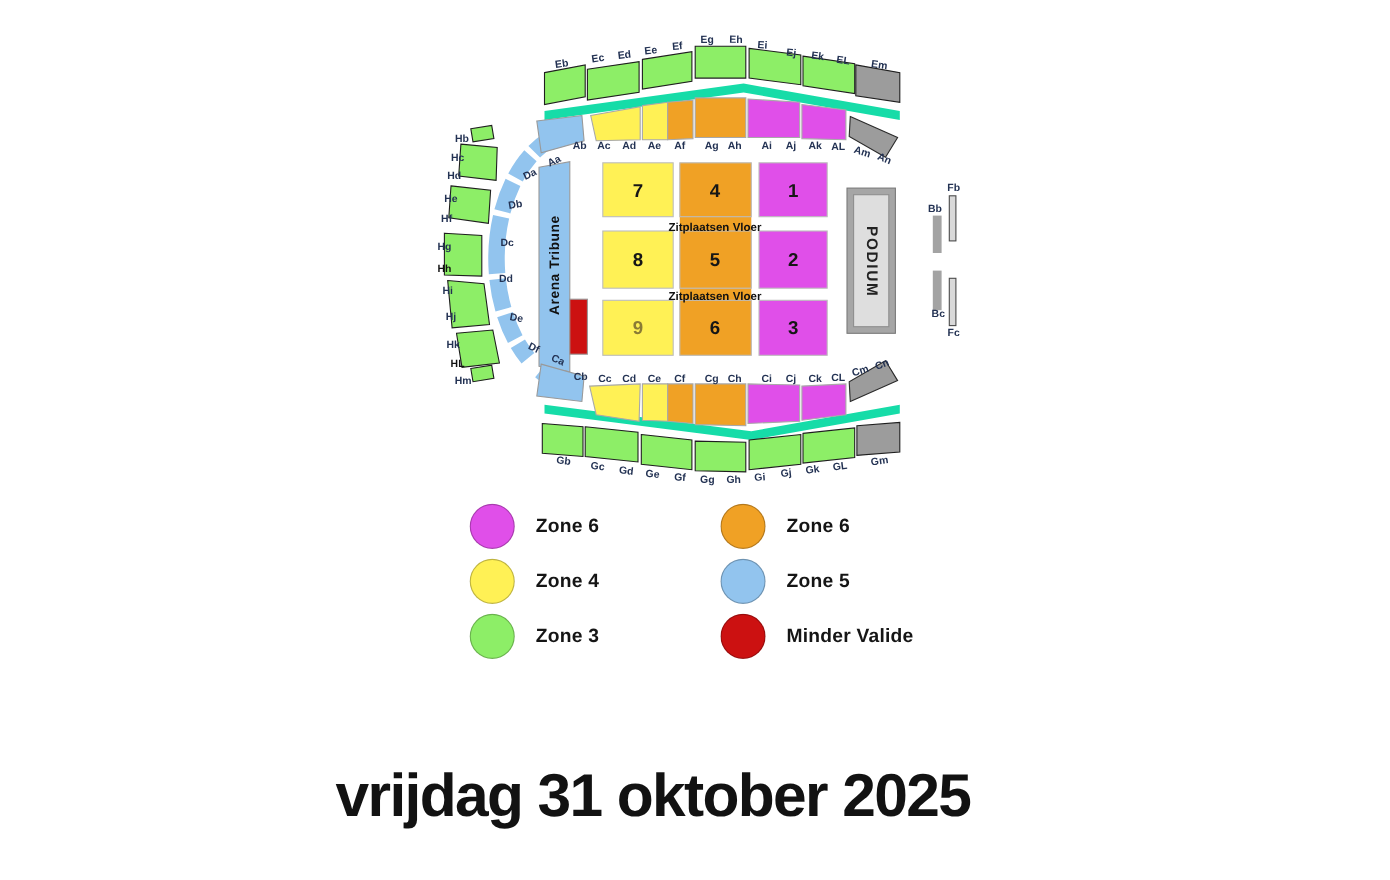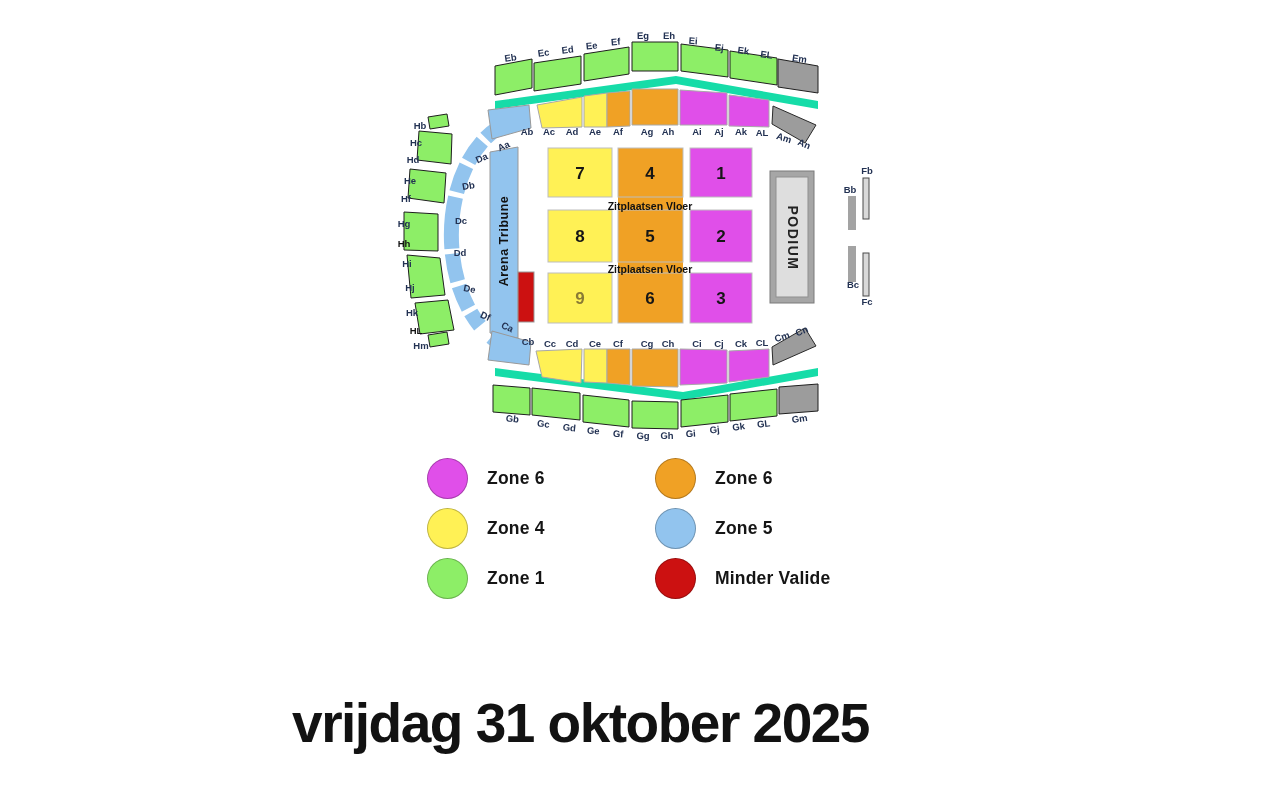--- a/index.html
+++ b/index.html
@@ -7,21 +7,21 @@
        font-family:"Liberation Sans",sans-serif;}
   #map-wrap{position:absolute;left:0;top:0;width:1264px;height:455px;}
   #venue-svg text{font-family:"Liberation Sans",sans-serif;}
   #legend{position:absolute;left:427px;top:458px;display:grid;
           grid-template-columns:228px auto;row-gap:10px;}
   .legend-item{display:flex;align-items:center;height:40px;}
   .swatch{width:39px;height:39px;border-radius:50%;
           border:1px solid rgba(0,0,0,.25);margin-right:19px;flex:0 0 auto;}
   .legend-label{font-size:17.5px;font-weight:700;color:#151515;
                 letter-spacing:.2px;white-space:nowrap;}
-  #event-date{position:absolute;left:0;top:692px;width:1161px;text-align:center;
+  #event-date{position:absolute;left:13px;top:692px;width:1161px;text-align:center;
               font-size:55px;font-weight:700;color:#121212;letter-spacing:-1.5px;
               line-height:62px;}
 </style>
 </head>
 <body>
 
 <div id="map-wrap">
   <svg id="venue-svg" width="1264" height="455" viewBox="0 0 1264 455">
       <polygon points="495,101 676,76 818,101 818,109 676,84 495,109" fill="#16DCA8"></polygon>
       <polygon points="495,368 683,392 818,368 818,376 683,400 495,376" fill="#16DCA8"></polygon>
@@ -183,21 +183,21 @@
     <div class="legend-item">
       <span class="swatch" style="background: rgb(255, 241, 85);"></span>
       <span class="legend-label">Zone 4</span>
     </div>
     <div class="legend-item">
       <span class="swatch" style="background: rgb(146, 196, 238);"></span>
       <span class="legend-label">Zone 5</span>
     </div>
     <div class="legend-item">
       <span class="swatch" style="background: rgb(141, 238, 103);"></span>
-      <span class="legend-label">Zone 1</span>
+      <span class="legend-label">Zone 3</span>
     </div>
     <div class="legend-item">
       <span class="swatch" style="background: rgb(204, 17, 17);"></span>
       <span class="legend-label">Minder Valide</span>
     </div>
   </div>
 
 <div id="event-date">vrijdag 31 oktober 2025</div>
 
 </body></html>

